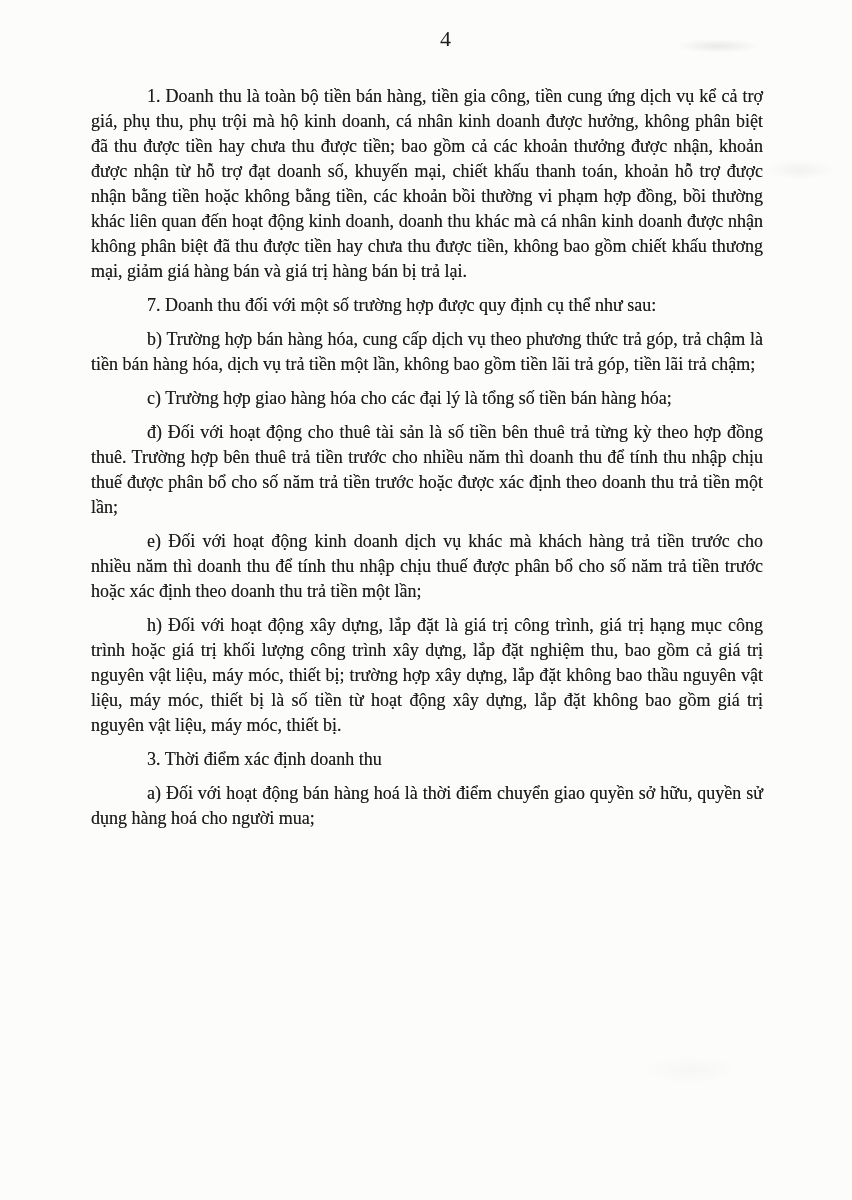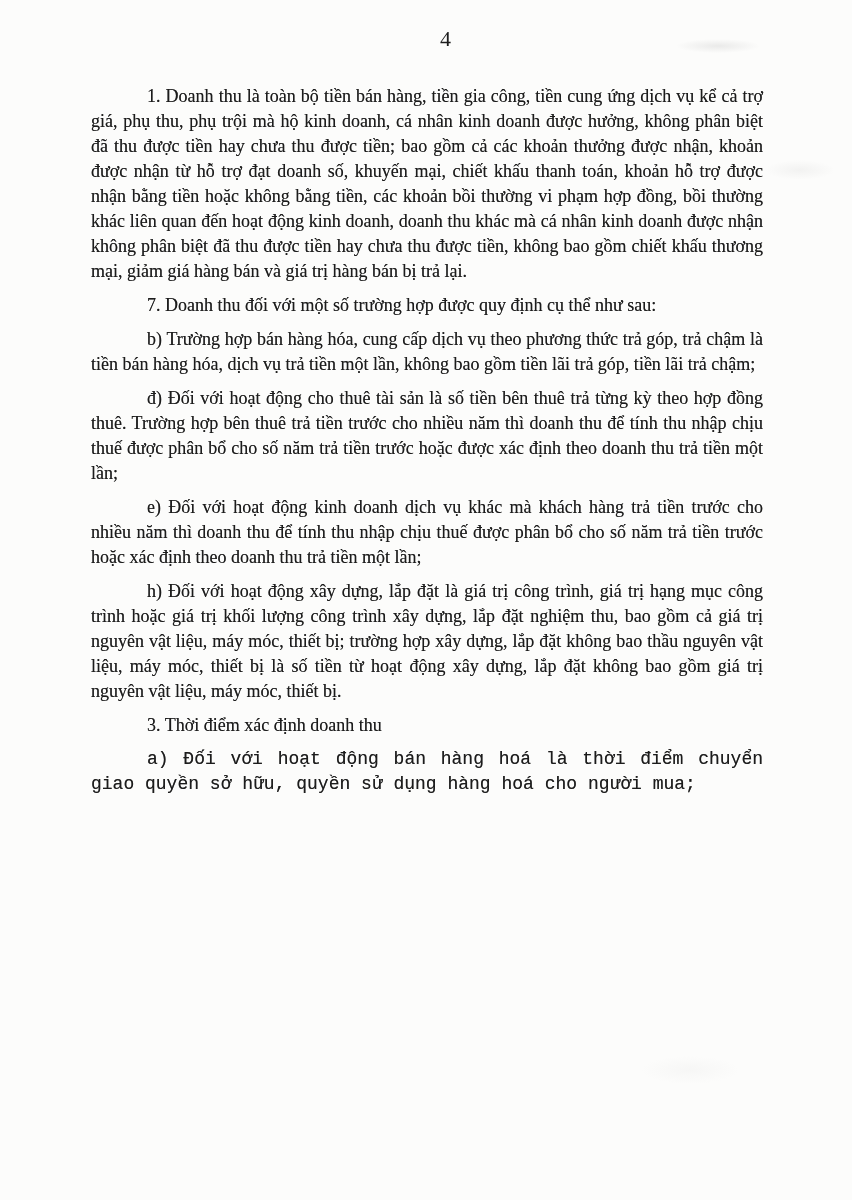--- a/index.html
+++ b/index.html
@@ -48,33 +48,34 @@
     line-height: 25px;
     text-align: justify;
     text-shadow: 0 0 0.5px rgba(10,10,10,0.55); 
   }
 
   .content p {
     text-indent: 56px;
     margin-bottom: 9px;
   }
 
-  .content p:last-child { margin-bottom: 0; font-family: Liberation Mono, monospace; }
+  .content p:last-child { margin-bottom: 0; }
 </style>
 </head>
 <body>
 
 <div class="scan-page">
 
   <div class="page-number">4</div>
 
   <div class="content">
     <p>1. Doanh thu là toàn bộ tiền bán hàng, tiền gia công, tiền cung ứng dịch vụ kể cả trợ giá, phụ thu, phụ trội mà hộ kinh doanh, cá nhân kinh doanh được hưởng, không phân biệt đã thu được tiền hay chưa thu được tiền; bao gồm cả các khoản thưởng được nhận, khoản được nhận từ hỗ trợ đạt doanh số, khuyến mại, chiết khấu thanh toán, khoản hỗ trợ được nhận bằng tiền hoặc không bằng tiền, các khoản bồi thường vi phạm hợp đồng, bồi thường khác liên quan đến hoạt động kinh doanh, doanh thu khác mà cá nhân kinh doanh được nhận không phân biệt đã thu được tiền hay chưa thu được tiền, không bao gồm chiết khấu thương mại, giảm giá hàng bán và giá trị hàng bán bị trả lại.</p>
     <p>7. Doanh thu đối với một số trường hợp được quy định cụ thể như sau:</p>
     <p>b) Trường hợp bán hàng hóa, cung cấp dịch vụ theo phương thức trả góp, trả chậm là tiền bán hàng hóa, dịch vụ trả tiền một lần, không bao gồm tiền lãi trả góp, tiền lãi trả chậm;</p>
+    <p>c) Trường hợp giao hàng hóa cho các đại lý là tổng số tiền bán hàng hóa;</p>
     <p>đ) Đối với hoạt động cho thuê tài sản là số tiền bên thuê trả từng kỳ theo hợp đồng thuê. Trường hợp bên thuê trả tiền trước cho nhiều năm thì doanh thu để tính thu nhập chịu thuế được phân bổ cho số năm trả tiền trước hoặc được xác định theo doanh thu trả tiền một lần;</p>
     <p>e) Đối với hoạt động kinh doanh dịch vụ khác mà khách hàng trả tiền trước cho nhiều năm thì doanh thu để tính thu nhập chịu thuế được phân bổ cho số năm trả tiền trước hoặc xác định theo doanh thu trả tiền một lần;</p>
     <p>h) Đối với hoạt động xây dựng, lắp đặt là giá trị công trình, giá trị hạng mục công trình hoặc giá trị khối lượng công trình xây dựng, lắp đặt nghiệm thu, bao gồm cả giá trị nguyên vật liệu, máy móc, thiết bị; trường hợp xây dựng, lắp đặt không bao thầu nguyên vật liệu, máy móc, thiết bị là số tiền từ hoạt động xây dựng, lắp đặt không bao gồm giá trị nguyên vật liệu, máy móc, thiết bị.</p>
     <p>3. Thời điểm xác định doanh thu</p>
     <p>a) Đối với hoạt động bán hàng hoá là thời điểm chuyển giao quyền sở hữu, quyền sử dụng hàng hoá cho người mua;</p>
   </div>
 
 </div>
 
 </body></html>

